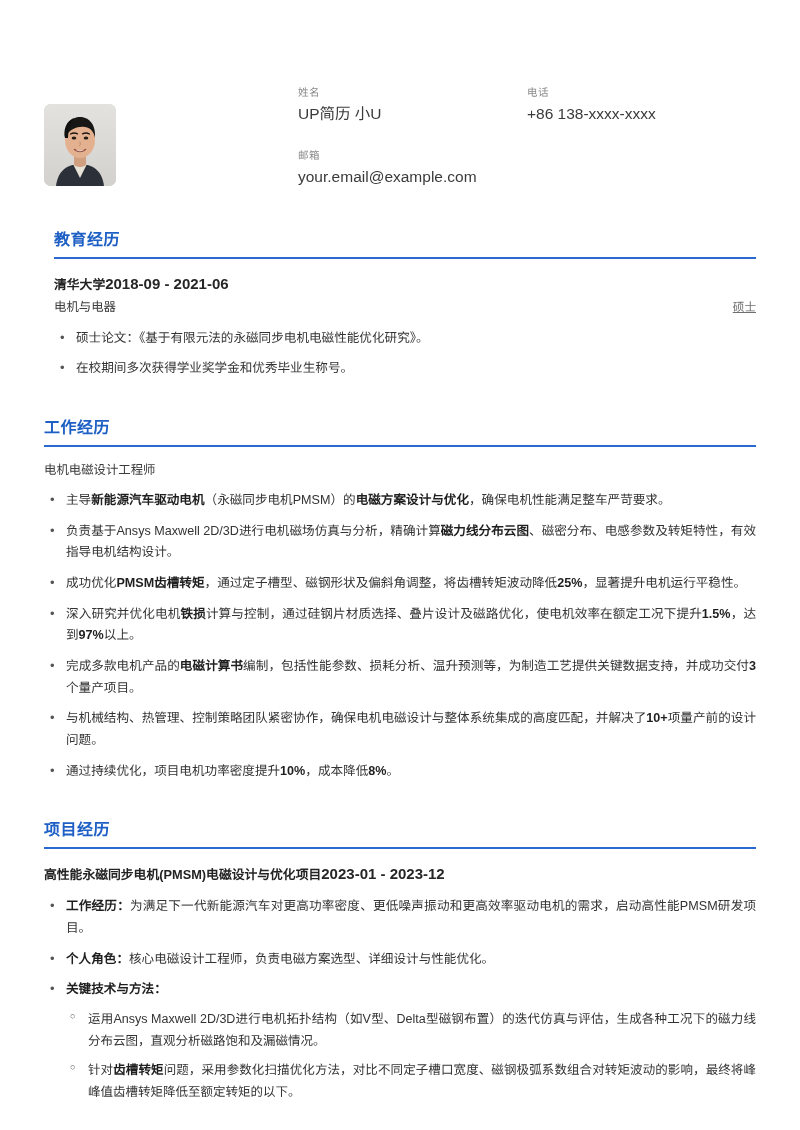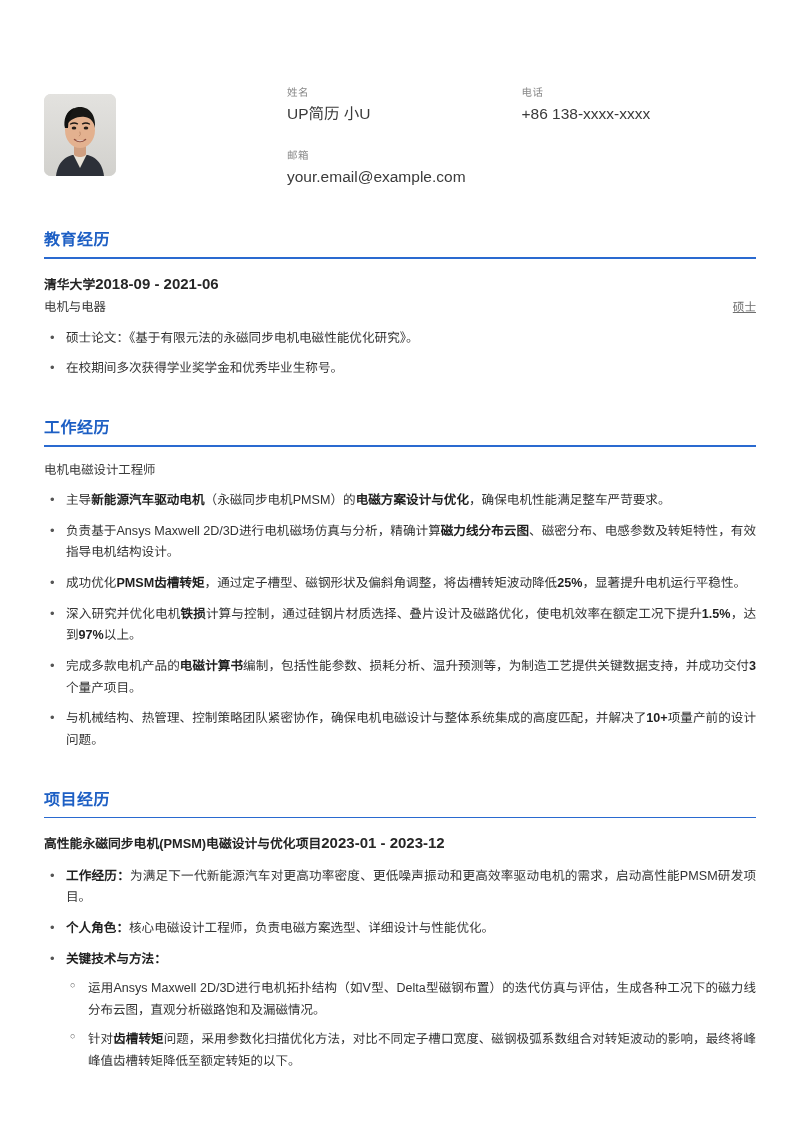--- a/index.html
+++ b/index.html
@@ -6,39 +6,39 @@
   html, body {
     width:800px; height:1130px;
     background:#ffffff;
     font-family:"Liberation Sans","DejaVu Sans",sans-serif;
     color:#2b2b2b;
     overflow:hidden;
   }
   .page { width:800px; height:1130px; padding:0 44px; position:relative; }
 
   
-  .header { display:flex; align-items:flex-start; padding-top:72px; gap:3px; }
+  .header { display:flex; align-items:flex-end; padding-top:72px; gap:14px; }
   .photo-wrap { width:72px; flex:0 0 72px; padding-top:22px; }
   .photo {
     width:72px; height:82px; border-radius:7px; overflow:hidden;
     background:#dcdcda; position:relative;
   }
   .photo svg { display:block; width:100%; height:100%; }
 
   .contact-grid {
     flex:1 1 auto; margin-left:168px;
     display:grid; grid-template-columns:1fr 1fr;
     row-gap:26px; column-gap:0; padding-top:14px;
   }
   .c-label { font-size:10.5px; color:#8a8a8a; letter-spacing:.4px; margin-bottom:5px; line-height:1.2; }
   .c-value { font-size:15.5px; color:#3a3a3a; line-height:1.25; font-weight:400; }
 
   
   .section { margin-top:34px; }
-  .section.first { margin-top:40px; }
+  .section.first { margin-top:40px;margin-left:10px; }
   .sec-title {
     font-size:16px; font-weight:700; color:#1d5fc4;
     letter-spacing:.5px; padding-bottom:7px;
   }
   .sec-rule { height:1.6px; background:#2a6ad0; width:100%; margin-bottom:14px; }
 
   
   .entry { margin-bottom:4px; }
   .entry-head { display:flex; justify-content:flex-start; align-items:baseline; }
   .entry-org { font-size:12.8px; font-weight:700; color:#232323; line-height:1.5; }
@@ -153,20 +153,21 @@
             <div class="entry-role">电机电磁设计工程师</div>
             <div class="entry-extra"></div>
           </div>
           <ul class="bullets">
             <li><span>主导<b>新能源汽车驱动电机</b>（永磁同步电机PMSM）的<b>电磁方案设计与优化</b>，确保电机性能满足整车严苛要求。</span></li>
             <li><span>负责基于Ansys Maxwell 2D/3D进行电机磁场仿真与分析，精确计算<b>磁力线分布云图</b>、磁密分布、电感参数及转矩特性，有效指导电机结构设计。</span></li>
             <li><span>成功优化<b>PMSM齿槽转矩</b>，通过定子槽型、磁钢形状及偏斜角调整，将齿槽转矩波动降低<b>25%</b>，显著提升电机运行平稳性。</span></li>
             <li><span>深入研究并优化电机<b>铁损</b>计算与控制，通过硅钢片材质选择、叠片设计及磁路优化，使电机效率在额定工况下提升<b>1.5%</b>，达到<b>97%</b>以上。</span></li>
             <li><span>完成多款电机产品的<b>电磁计算书</b>编制，包括性能参数、损耗分析、温升预测等，为制造工艺提供关键数据支持，并成功交付<b>3</b>个量产项目。</span></li>
             <li><span>与机械结构、热管理、控制策略团队紧密协作，确保电机电磁设计与整体系统集成的高度匹配，并解决了<b>10+</b>项量产前的设计问题。</span></li>
+            <li><span>通过持续优化，项目电机功率密度提升<b>10%</b>，成本降低<b>8%</b>。</span></li>
           </ul>
         </div>
       </div>
       <div class="section">
         <div class="sec-title">项目经历</div>
         <div class="sec-rule"></div>
         <div class="entry">
           <div class="entry-head">
             <div class="entry-org">高性能永磁同步电机(PMSM)电磁设计与优化项目</div>
             <div class="entry-date">2023-01 - 2023-12</div>

